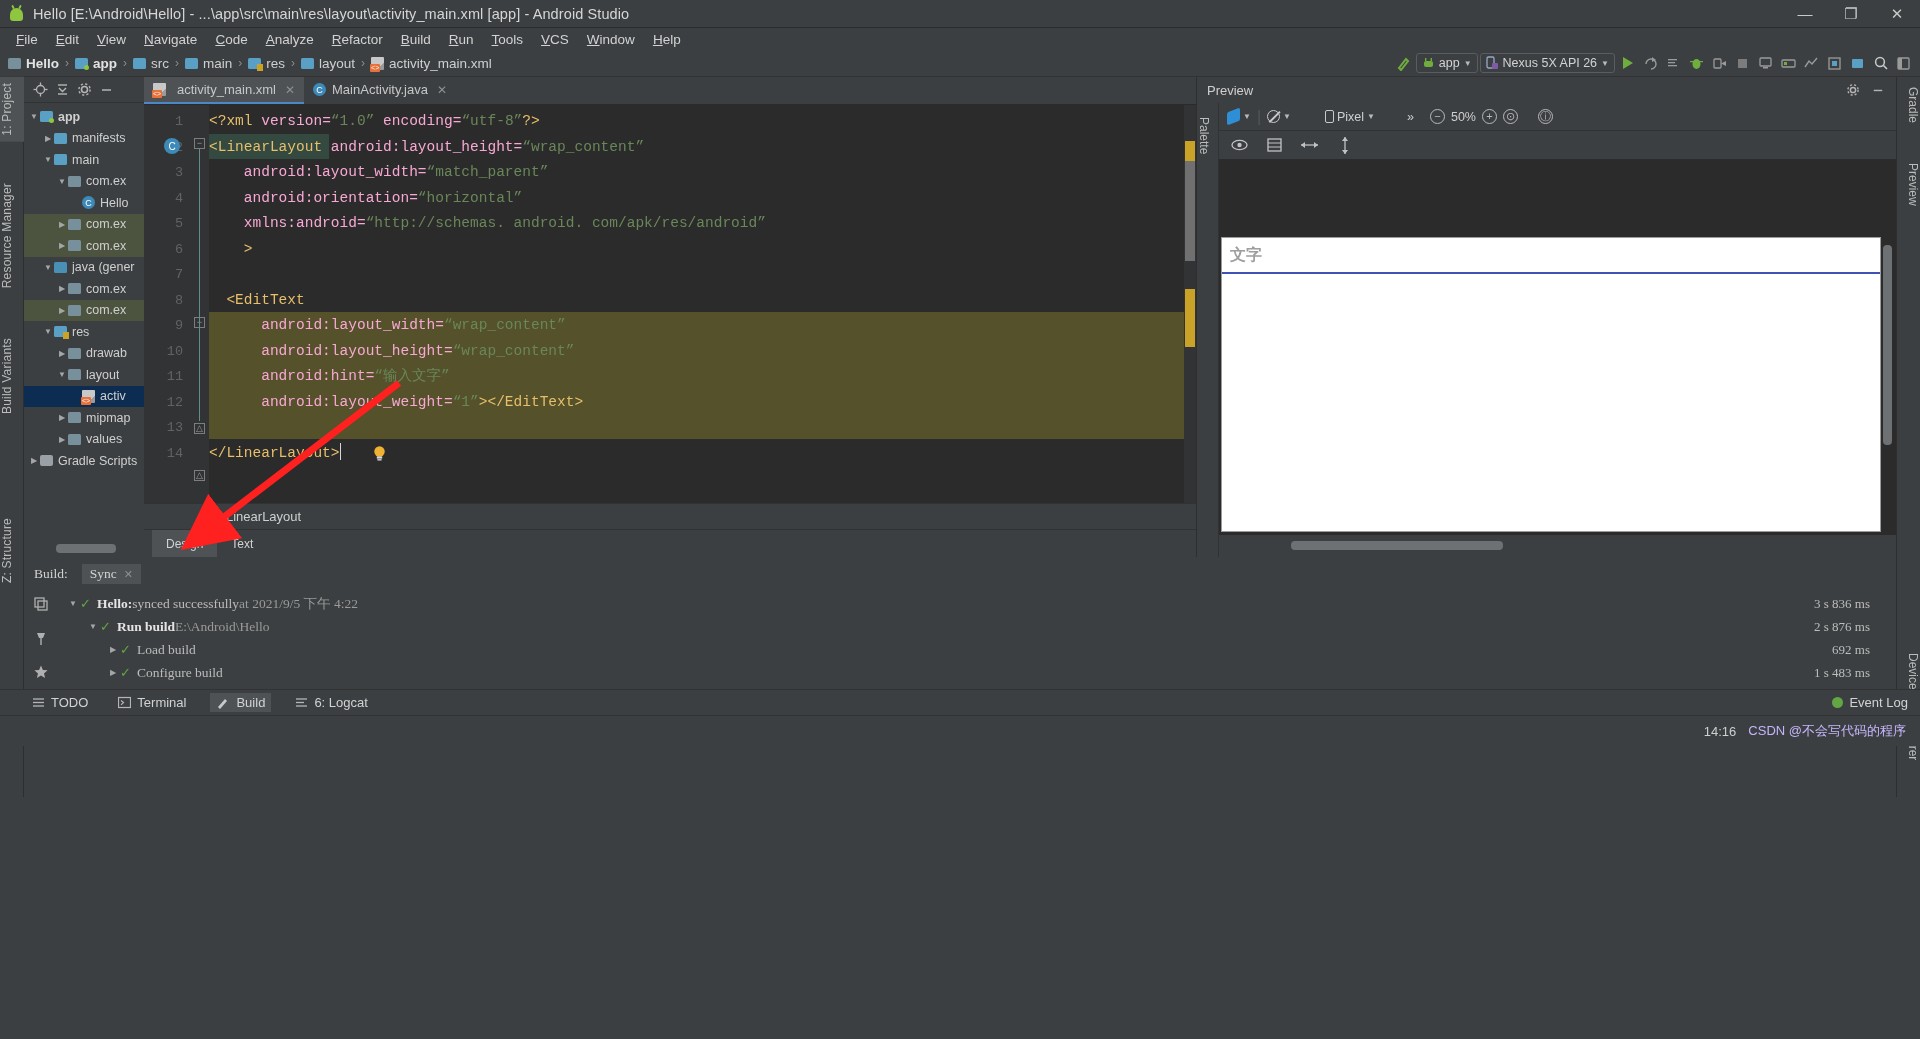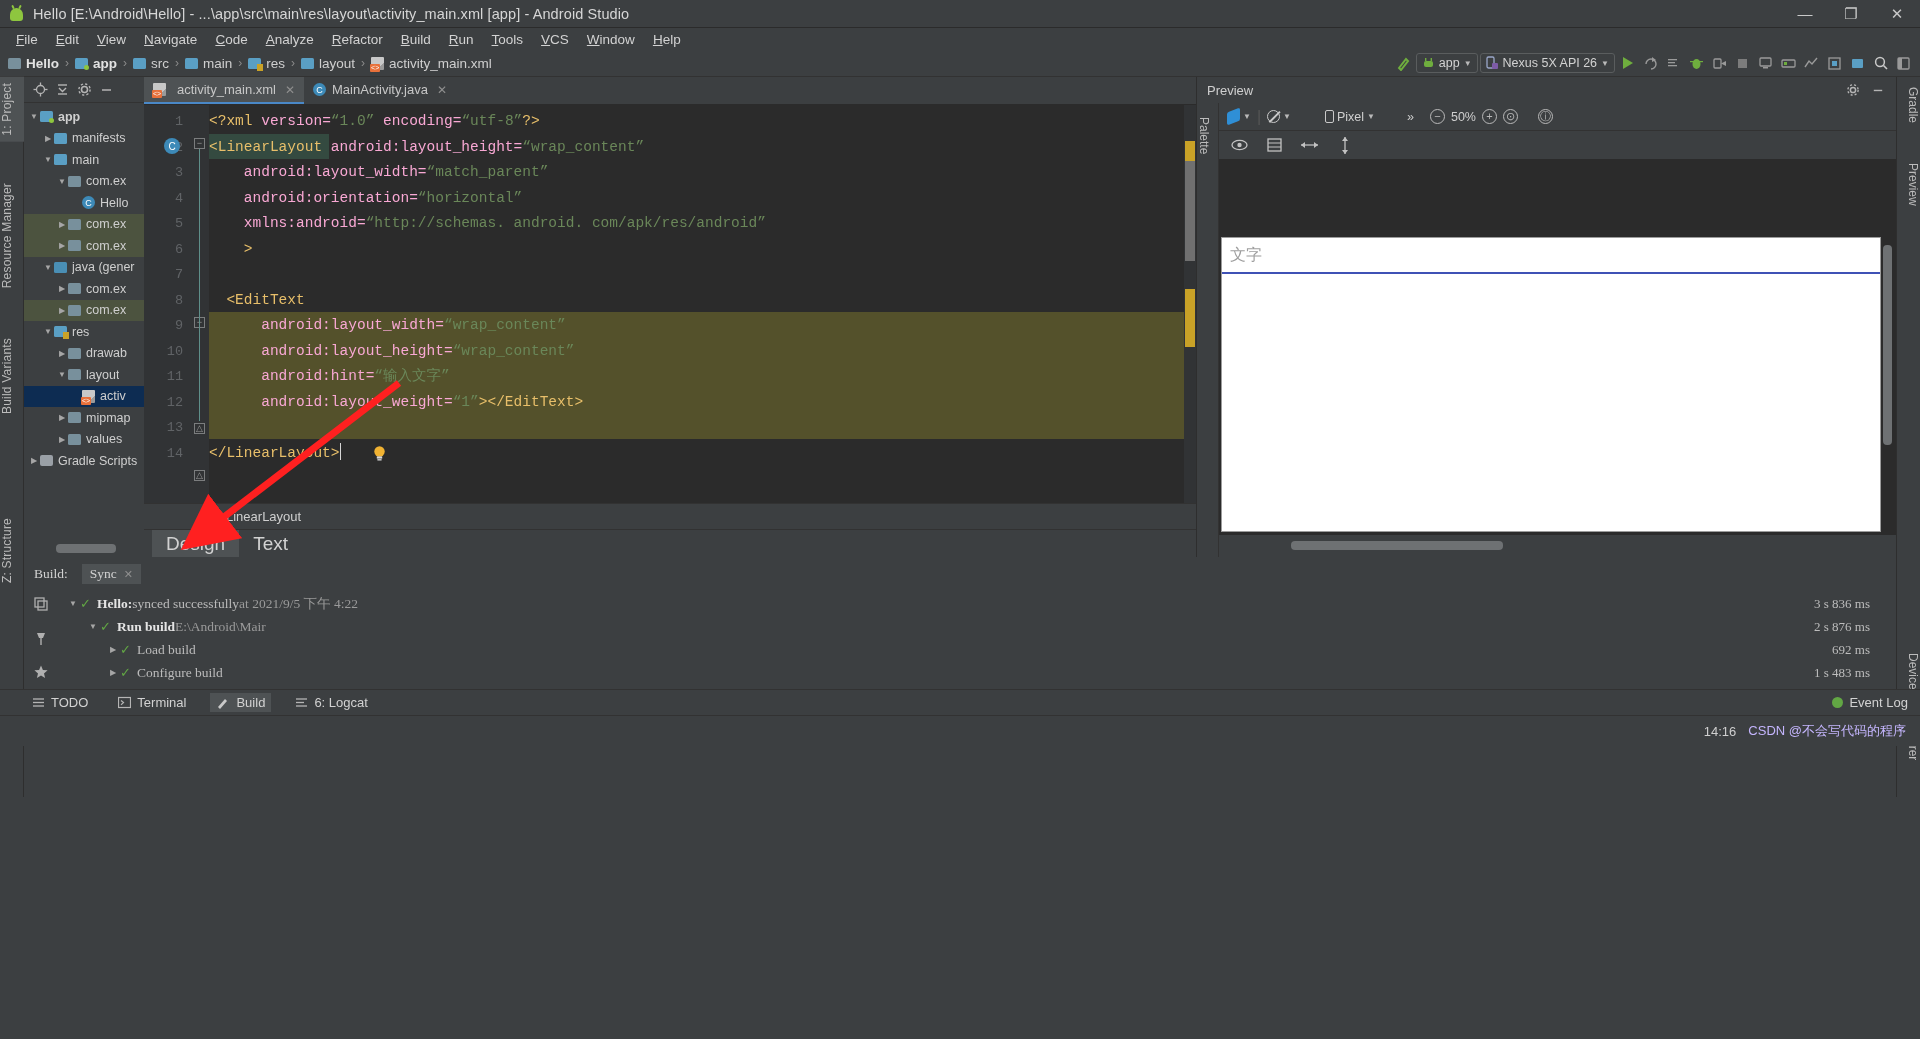--- a/index.html
+++ b/index.html
@@ -175,21 +175,21 @@
 
   .comp-bar {
     position:absolute; left:0; bottom:28px; width:100%; height:26px;
     background:#3c3f41; display:flex; align-items:center; padding-left:82px;
     font-size:13px; color:#cfcfcf; border-top:1px solid #323232;
   }
   .dt-tabs{
     position:absolute; left:0; bottom:0; width:100%; height:28px; background:#3c3f41;
     display:flex; align-items:stretch; padding-left:8px; border-top:1px solid #323232;
   }
-  .dt-tab{ display:flex;align-items:center; padding:0 14px; font-size:19px; color:#d2d2d2;}
+  .dt-tab{ display:flex;align-items:center; padding:0 14px; font-size:12px; color:#d2d2d2;}
   .dt-tab.sel{ background:#4e5254; }
 
   
   .preview {
     position:absolute; left:1196px; top:77px; width:700px; height:480px;
     background:#3c3f41; border-left:1px solid #2e2e2e;
   }
   .pv-head{ height:26px; display:flex; align-items:center; padding-left:10px; font-size:13px;
             color:#cfcfcf; }
   .pv-head .right{ margin-left:auto; display:flex; gap:4px; padding-right:8px;}
@@ -216,21 +216,21 @@
   .phoneico{ width:9px;height:13px;border:1.5px solid #c9c9c9;border-radius:2px;}
   .circbtn{ width:15px;height:15px;border:1.5px solid #b9b9b9;border-radius:50%;
             display:flex;align-items:center;justify-content:center;font-size:11px;color:#b9b9b9;
             line-height:1;}
   .pv-canvas{
     position:absolute; left:22px; top:82px; right:0; bottom:22px; background:#2b2b2b;
     overflow:hidden;
   }
   .device{
     position:absolute; left:2px; top:78px; width:660px; height:295px;
-    background:#ffffff; border:1px solid #9c9c9c;
+    background:#ffffff; border:1px solid #9c9c9c;font-weight:bold;
   }
   .device-edit{
     position:absolute; left:0; top:0; width:100%; height:36px;
     border-bottom:2px solid #3f51b5; display:flex; align-items:center; padding-left:8px;
     font-size:16px; color:#9e9e9e;
   }
   .pv-hscroll{
     position:absolute; left:22px; bottom:0; right:0; height:22px; background:#3c3f41;
   }
   .pv-hscroll .thumb{ position:absolute; left:72px; top:6px; width:212px;height:9px;
@@ -814,21 +814,21 @@
             <span class="chk">✓</span>
             <span class="bold">Hello:</span>
             <span> synced successfully </span>
             <span class="dim">at 2021/9/5 下午 4:22</span>
             <span class="btime">3 s 836 ms</span>
           </div>
           <div class="brow" style="padding-left: 28px;">
             <span class="tri">▼</span>
             <span class="chk">✓</span>
             <span class="bold">Run build </span>
-            <span class="dim">E:\Android\Mair</span>
+            <span class="dim">E:\Android\Hello</span>
             <span class="btime">2 s 876 ms</span>
           </div>
           <div class="brow" style="padding-left: 48px;">
             <span class="tri">▶</span>
             <span class="chk">✓</span>
             <span>Load build</span>
             <span class="btime">692 ms</span>
           </div>
           <div class="brow" style="padding-left: 48px;">
             <span class="tri">▶</span>

